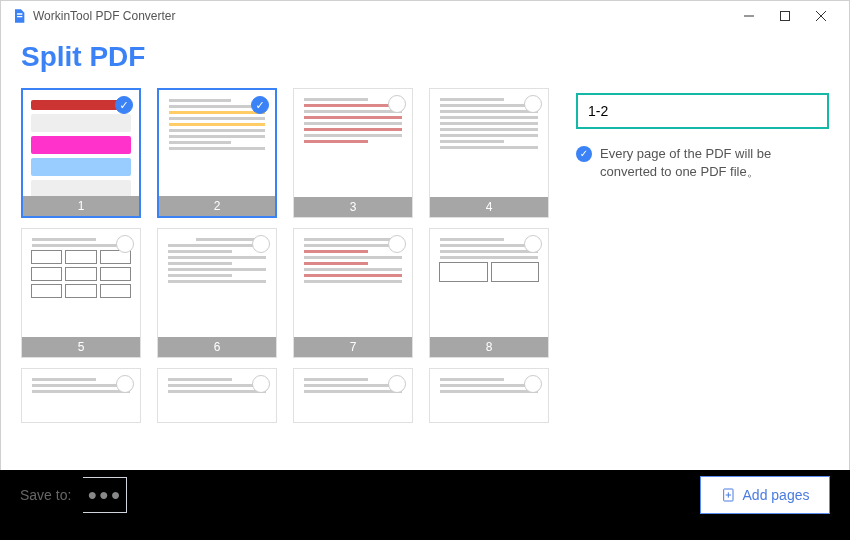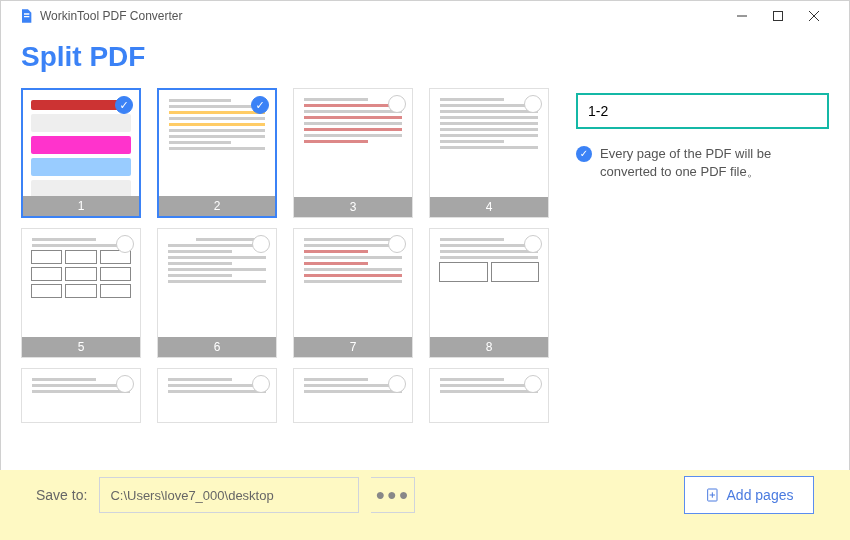--- a/index.html
+++ b/index.html
@@ -1,18 +1,18 @@
 <!DOCTYPE html>
 <html><head>
 <meta charset="utf-8">
 <style>
 * { box-sizing: border-box; margin: 0; padding: 0; font-family: "Segoe UI", Arial, sans-serif; }
 body { background: #fff; width: 850px; height: 540px; border: 1px solid #d0d0d0; overflow: hidden; }
 
-.titlebar { height: 30px; display: flex; align-items: center; padding: 0 17px; font-size: 12px; color: #555; }
+.titlebar { height: 30px; display: flex; align-items: center; padding: 0 10px; font-size: 12px; color: #555; }
 .titlebar .logo { width: 16px; height: 16px; margin-right: 6px; display: flex; align-items: center; }
 .titlebar .spacer { flex: 1; }
 .winbtn { width: 36px; height: 30px; display: flex; align-items: center; justify-content: center; color: #444; }
 .winbtn svg { width: 10px; height: 10px; }
 
 .page-title { font-size: 28px; font-weight: 700; color: #3b82f6; padding: 10px 20px 15px; }
 
 .work { display: flex; padding: 0 20px; gap: 25px; }
 .thumbs { width: 530px; height: 360px; overflow: hidden; display: grid; grid-template-columns: repeat(4, 1fr); gap: 10px 14px; align-content: start; }
 .thumb { position: relative; width: 120px; height: 130px; border: 1px solid #e0e0e0; background: #fff; display: flex; flex-direction: column; }
@@ -27,21 +27,21 @@
 .thumb .check.on { background: #3b82f6; border-color: #3b82f6; color: #fff; }
 .thumb .check.on::after { content: "✓"; font-size: 11px; line-height: 1; }
 .thumb.partial { height: 55px; }
 
 .side { flex: 1; padding-top: 5px; }
 .side-label { font-size: 14px; color: #444; margin-bottom: 14px; }
 .range-input { width: 100%; height: 36px; border: 2px solid #14b8a6; padding: 0 10px; font-size: 14px; margin-bottom: 16px; outline: none; }
 .info { display: flex; gap: 8px; font-size: 13px; color: #555; line-height: 1.4; }
 .info .dot { width: 16px; height: 16px; border-radius: 50%; background: #3b82f6; color: #fff; display: flex; align-items: center; justify-content: center; font-size: 10px; flex-shrink: 0; margin-top: 1px; }
 
-.footer { position: absolute; bottom: 0; left: 0; right: 0; height: 70px; display: flex; align-items: center; padding: 0 36px 20px; gap: 12px; background: #fef9c3; }
+.footer { position: absolute; bottom: 0; left: 0; right: 0; height: 70px; display: flex; align-items: center; padding: 0 20px 20px; gap: 12px; background: #000000; }
 .saveto-lbl { font-size: 14px; color: #666; }
 .path { flex: 0 0 260px; height: 36px; border: 1px solid #d0d4dc; color: #666; font-size: 13px; padding: 0 10px; display: flex; align-items: center; }
 .browse { width: 44px; height: 36px; border: 1px solid #d0d4dc; border-left: none; display: flex; align-items: center; justify-content: center; color: #888; letter-spacing: 2px; }
 .footer .spacer { flex: 1; }
 .addfile { width: 130px; height: 38px; border: 1.5px solid #5b8def; color: #4a7be0; background: #fff; font-size: 14px; display: flex; align-items: center; justify-content: center; gap: 6px; }
 .addfile svg { width: 16px; height: 16px; }
 .convert { width: 200px; height: 42px; background: #5b8def; color: #fff; font-size: 16px; border: none; display: flex; align-items: center; justify-content: center; }
 
 
 .boxrow { display: flex; gap: 3px; margin: 3px; }
@@ -241,21 +241,20 @@
     <input class="range-input" value="1-2" style="">
     <div class="info">
       <div class="dot">✓</div>
       <div>Every page of the PDF will be converted to one PDF file。</div>
     </div>
   </div>
 </div>
 
 <div class="footer">
   <span class="saveto-lbl">Save to:</span>
-  <div class="path">C:\Users\love7_000\desktop</div>
   <div class="browse">●●●</div>
   <span class="spacer"></span>
   <button class="addfile">
     <svg viewBox="0 0 24 24">
         <rect x="4" y="3" width="14" height="18" rx="1" fill="none" stroke="#4a7be0" stroke-width="1.5"></rect>
         <path d="M11 8v8M7 12h8" stroke="#4a7be0" stroke-width="1.5"></path>
       </svg>
     <span>Add pages</span>
   </button>
 </div>

